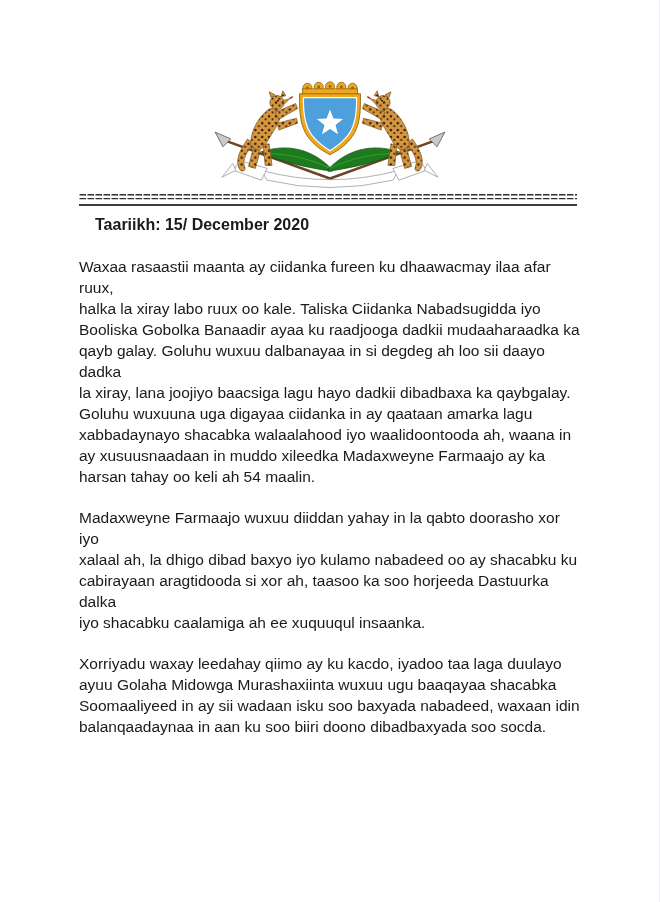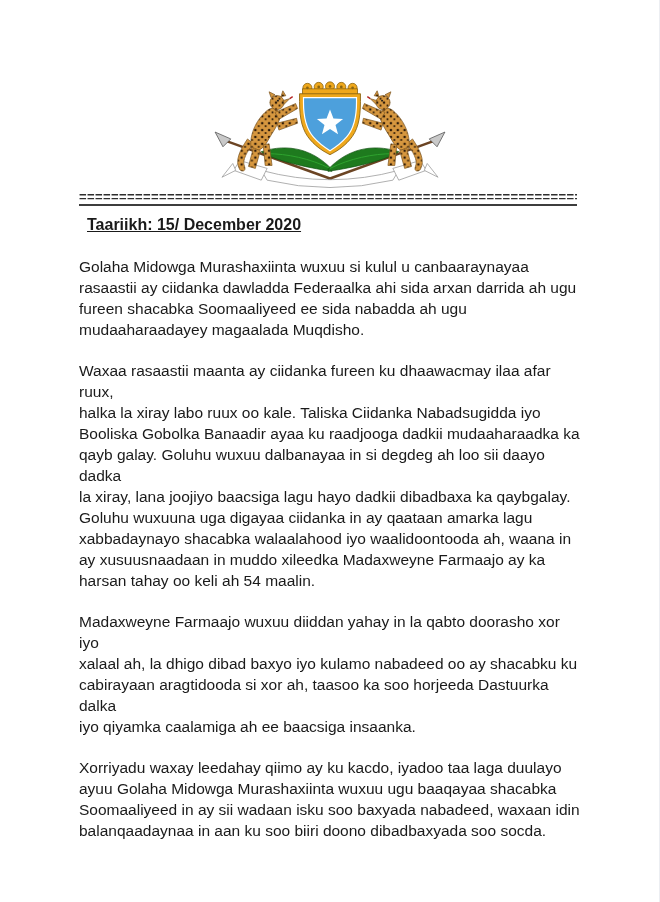--- a/index.html
+++ b/index.html
@@ -21,21 +21,21 @@
     border-right:1px solid #ECEEF2;overflow:hidden;
     font-family:"Liberation Sans",sans-serif;color:var(--text-color);
   }
   .emblem-wrap{display:flex;justify-content:center;padding-top:80px;}
   .content{margin:0 76px 0 79px;}
   .separator{
     margin-top:1px;width:498px;height:13px;overflow:hidden;white-space:nowrap;
     font-weight:bold;font-size:13px;line-height:11px;letter-spacing:0.4px;color:#2E2E2E;
     border-bottom:2px solid #3D3D3D;
   }
-  .date-line{font-size:16px;font-weight:bold;margin:8px 0 0 8px;line-height:22px;text-decoration:underline;}
+  .date-line{font-size:16px;font-weight:bold;margin:8px 0 0 16px;line-height:22px;}
   .body-text p{
     font-size:15.5px;line-height:21px;margin:20px 0 0 0;
     white-space:pre-line;max-width:505px;
   }
 </style>
 </head>
 <body>
 
 <div class="page">
 
@@ -113,37 +113,33 @@
       </g>
     </svg>
   </div>
 
   <div class="content">
     <div class="separator">==============================================================================</div>
 
     <h1 class="date-line">Taariikh: 15/ December 2020</h1>
 
     <div class="body-text">
-      <p>Golaha Midowga Murashaxiinta wuxuu si kulul u canbaaraynayaa
-rasaastii ay ciidanka dawladda Federaalka ahi sida arxan darrida ah ugu
-fureen shacabka Soomaaliyeed ee sida nabadda ah ugu
-mudaaharaadayey magaalada Muqdisho.</p>
       <p>Waxaa rasaastii maanta ay ciidanka fureen ku dhaawacmay ilaa afar ruux,
 halka la xiray labo ruux oo kale. Taliska Ciidanka Nabadsugidda iyo
 Booliska Gobolka Banaadir ayaa ku raadjooga dadkii mudaaharaadka ka
 qayb galay. Goluhu wuxuu dalbanayaa in si degdeg ah loo sii daayo dadka
 la xiray, lana joojiyo baacsiga lagu hayo dadkii dibadbaxa ka qaybgalay.
 Goluhu wuxuuna uga digayaa ciidanka in ay qaataan amarka lagu
 xabbadaynayo shacabka walaalahood iyo waalidoontooda ah, waana in
 ay xusuusnaadaan in muddo xileedka Madaxweyne Farmaajo ay ka
 harsan tahay oo keli ah 54 maalin.</p>
       <p>Madaxweyne Farmaajo wuxuu diiddan yahay in la qabto doorasho xor iyo
 xalaal ah, la dhigo dibad baxyo iyo kulamo nabadeed oo ay shacabku ku
 cabirayaan aragtidooda si xor ah, taasoo ka soo horjeeda Dastuurka dalka
-iyo qiyamka caalamiga ah ee baacsiga insaanka.</p>
+iyo shacabku caalamiga ah ee xuquuqul insaanka.</p>
       <p>Xorriyadu waxay leedahay qiimo ay ku kacdo, iyadoo taa laga duulayo
 ayuu Golaha Midowga Murashaxiinta wuxuu ugu baaqayaa shacabka
 Soomaaliyeed in ay sii wadaan isku soo baxyada nabadeed, waxaan idin
 balanqaadaynaa in aan ku soo biiri doono dibadbaxyada soo socda.</p>
     </div>
   </div>
 
 </div>
 
 </body></html>

